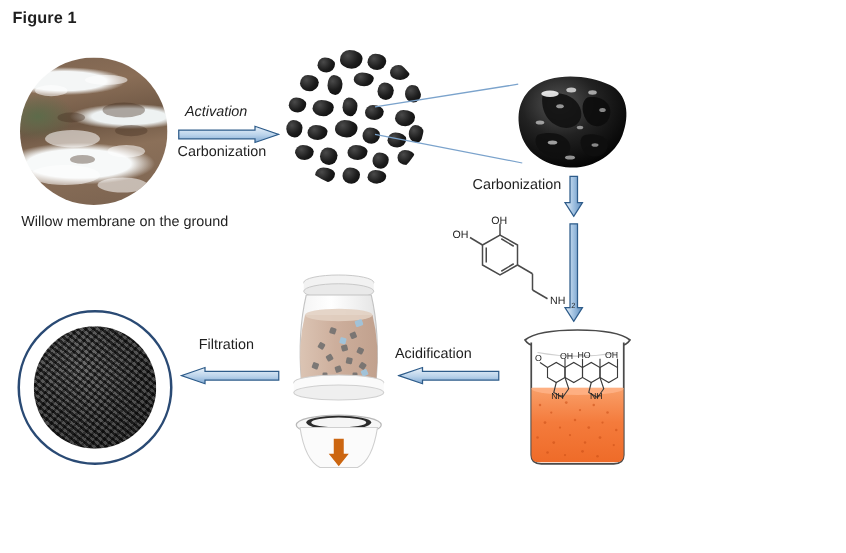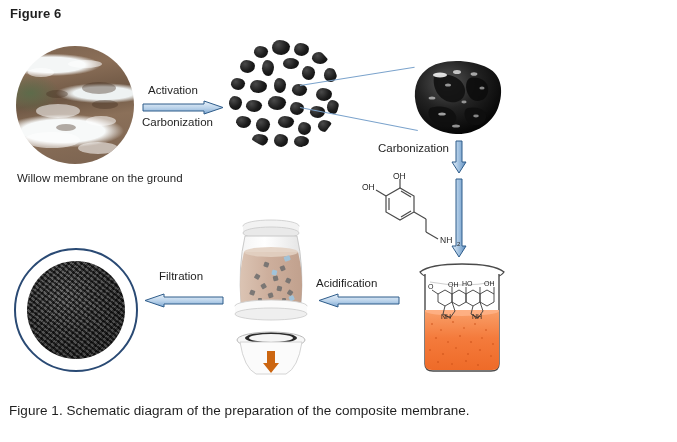--- a/index.html
+++ b/index.html
@@ -48,21 +48,21 @@
     color: #1f1f1f;
   }
 
   
   .arrow-label {
     position: absolute;
     font-size: 11.5px;
     color: #1f1f1f;
     white-space: nowrap;
   }
-  #label-activation   { left: 148px; top: 84px; }
+  #label-activation   { left: 148px; top: 84px; font-style: italic; }
   #label-carbonization{ left: 142px; top: 116px; }
   #label-acidification{ left: 378px; top: 142px; }
   #label-polymerization{ left: 316px; top: 277px; }
   #label-filtration   { left: 159px; top: 270px; }
 
   
   .circle-photo {
     position: absolute;
     border-radius: 50%;
     overflow: hidden;
@@ -175,21 +175,21 @@
       repeating-linear-gradient(38deg, rgba(0,0,0,0.55) 0 2px, rgba(255,255,255,0.08) 2px 4px),
       repeating-linear-gradient(-48deg, rgba(0,0,0,0.4) 0 2px, rgba(255,255,255,0.06) 2px 5px),
       radial-gradient(circle at 40% 35%, #565656 0%, #3a3a3a 45%, #1e1e1e 100%);
   }
 </style>
 </head>
 <body>
 
 <div id="figure-page">
 
-  <div class="fig-heading">Figure 6</div>
+  <div class="fig-heading">Figure 1</div>
 
   <div class="circle-photo" id="photo-willow">
     <div class="speck" style="left:12px;top:22px;width:26px;height:9px;"></div>
     <div class="speck" style="left:52px;top:14px;width:34px;height:8px;"></div>
     <div class="speck" style="left:20px;top:58px;width:44px;height:14px;"></div>
     <div class="speck" style="left:70px;top:70px;width:30px;height:10px;"></div>
     <div class="speck" style="left:8px;top:86px;width:56px;height:16px;"></div>
     <div class="speck" style="left:62px;top:96px;width:40px;height:12px;"></div>
     <div class="dirt" style="left:66px;top:36px;width:34px;height:12px;"></div>
     <div class="dirt" style="left:30px;top:44px;width:22px;height:8px;"></div>
@@ -448,15 +448,14 @@
         <stop offset="100%" stop-color="#7FA8D2"></stop>
       </linearGradient>
     </defs>
     <polygon points="79,4 20,4 20,1 1,7.5 20,14 20,11 79,11" fill="url(#gradArrowH3)" stroke="#2E5C8A" stroke-width="1"></polygon>
   </svg>
 
   <div class="circle-photo" id="photo-membrane">
     <div id="membrane-inner"></div>
   </div>
 
-  <div class="fig-caption">Figure 1. Schematic diagram of the preparation of the composite membrane.</div>
 
 </div>
 
 </body></html>

